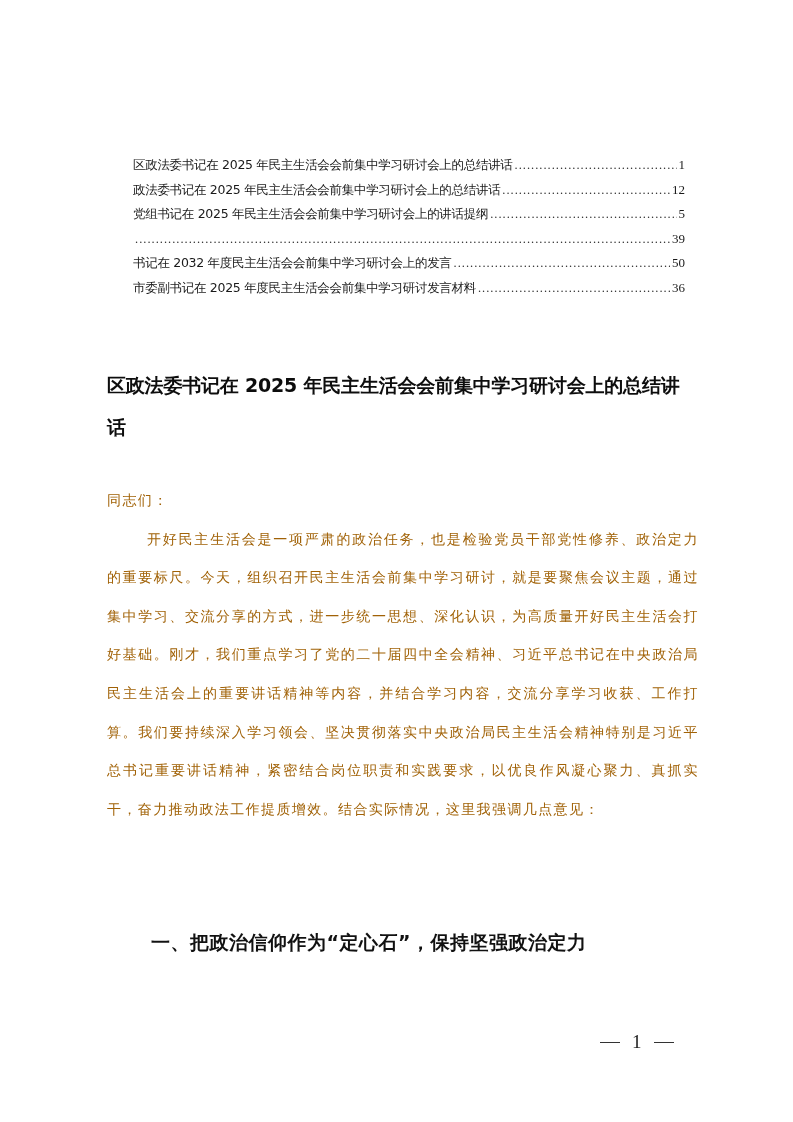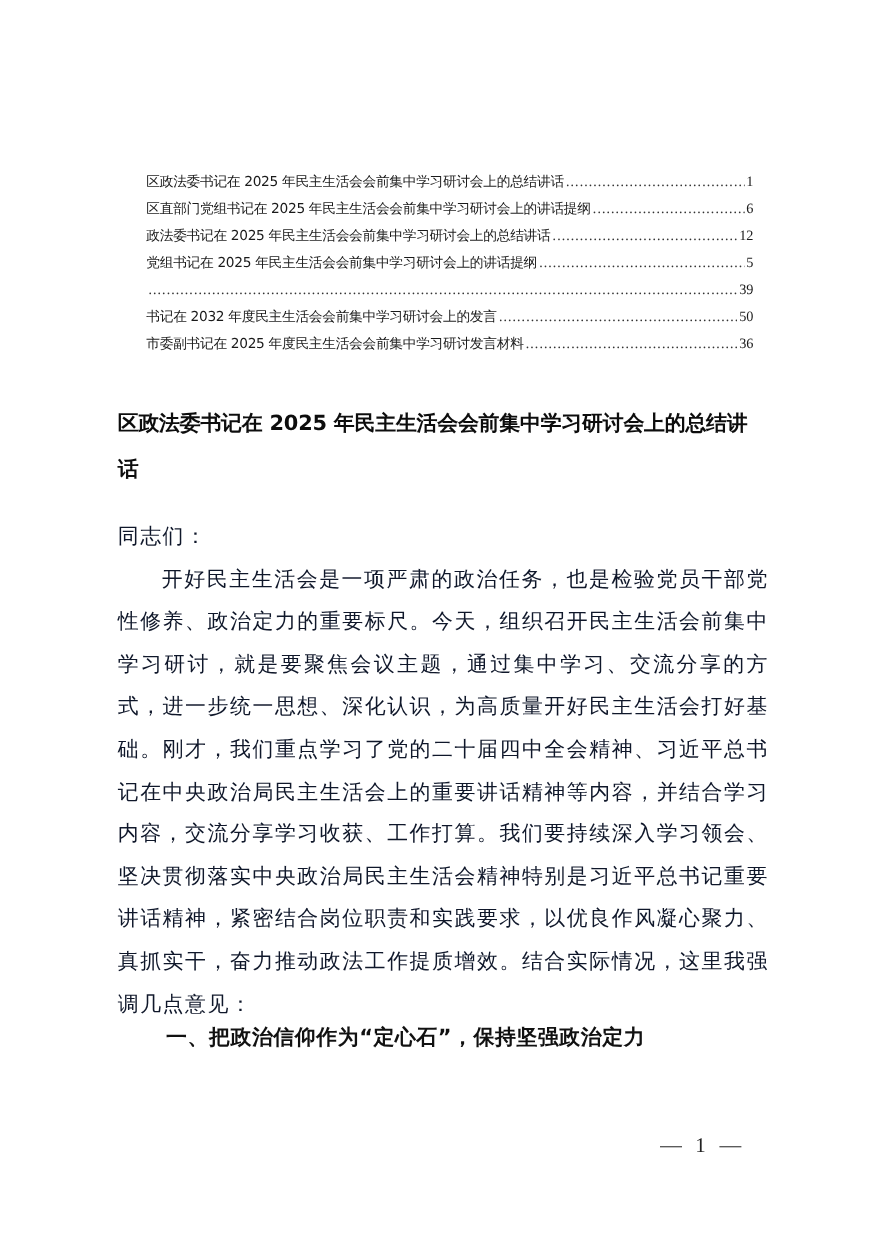--- a/index.html
+++ b/index.html
@@ -59,26 +59,26 @@
       font-weight: bold;
       font-size: 19px;
       line-height: 42px;
       letter-spacing: -0.2px;
       margin: 0;
       color: #0d0d0d;
     }
     .body-text {
       position: absolute;
       left: 107px;
-      top: 469px;
+      top: 481px;
       width: 592px;
       font-family: "DejaVu Serif", "Liberation Serif", serif;
-      font-size: 19px;
+      font-size: 14px;
       line-height: 38.6px;
-      color: #0f172a;
+      color: #a16207;
     }
     .body-text p {
       margin: 0;
       text-align: justify;
       text-align-last: left;
       letter-spacing: 1.4px;
     }
     .body-text p.indent {
       text-indent: 40px;
     }
@@ -114,25 +114,20 @@
 </head>
 <body>
 
 <div class="toc">
   <div class="toc-row">
     <span class="toc-title">区政法委书记在 2025 年民主生活会会前集中学习研讨会上的总结讲话</span>
     <span class="toc-dots"></span>
     <span class="toc-page">1</span>
   </div>
   <div class="toc-row">
-    <span class="toc-title">区直部门党组书记在 2025 年民主生活会会前集中学习研讨会上的讲话提纲</span>
-    <span class="toc-dots"></span>
-    <span class="toc-page">6</span>
-  </div>
-  <div class="toc-row">
     <span class="toc-title">政法委书记在 2025 年民主生活会会前集中学习研讨会上的总结讲话</span>
     <span class="toc-dots"></span>
     <span class="toc-page">12</span>
   </div>
   <div class="toc-row">
     <span class="toc-title">党组书记在 2025 年民主生活会会前集中学习研讨会上的讲话提纲</span>
     <span class="toc-dots"></span>
     <span class="toc-page">5</span>
   </div>
   <div class="toc-row">

